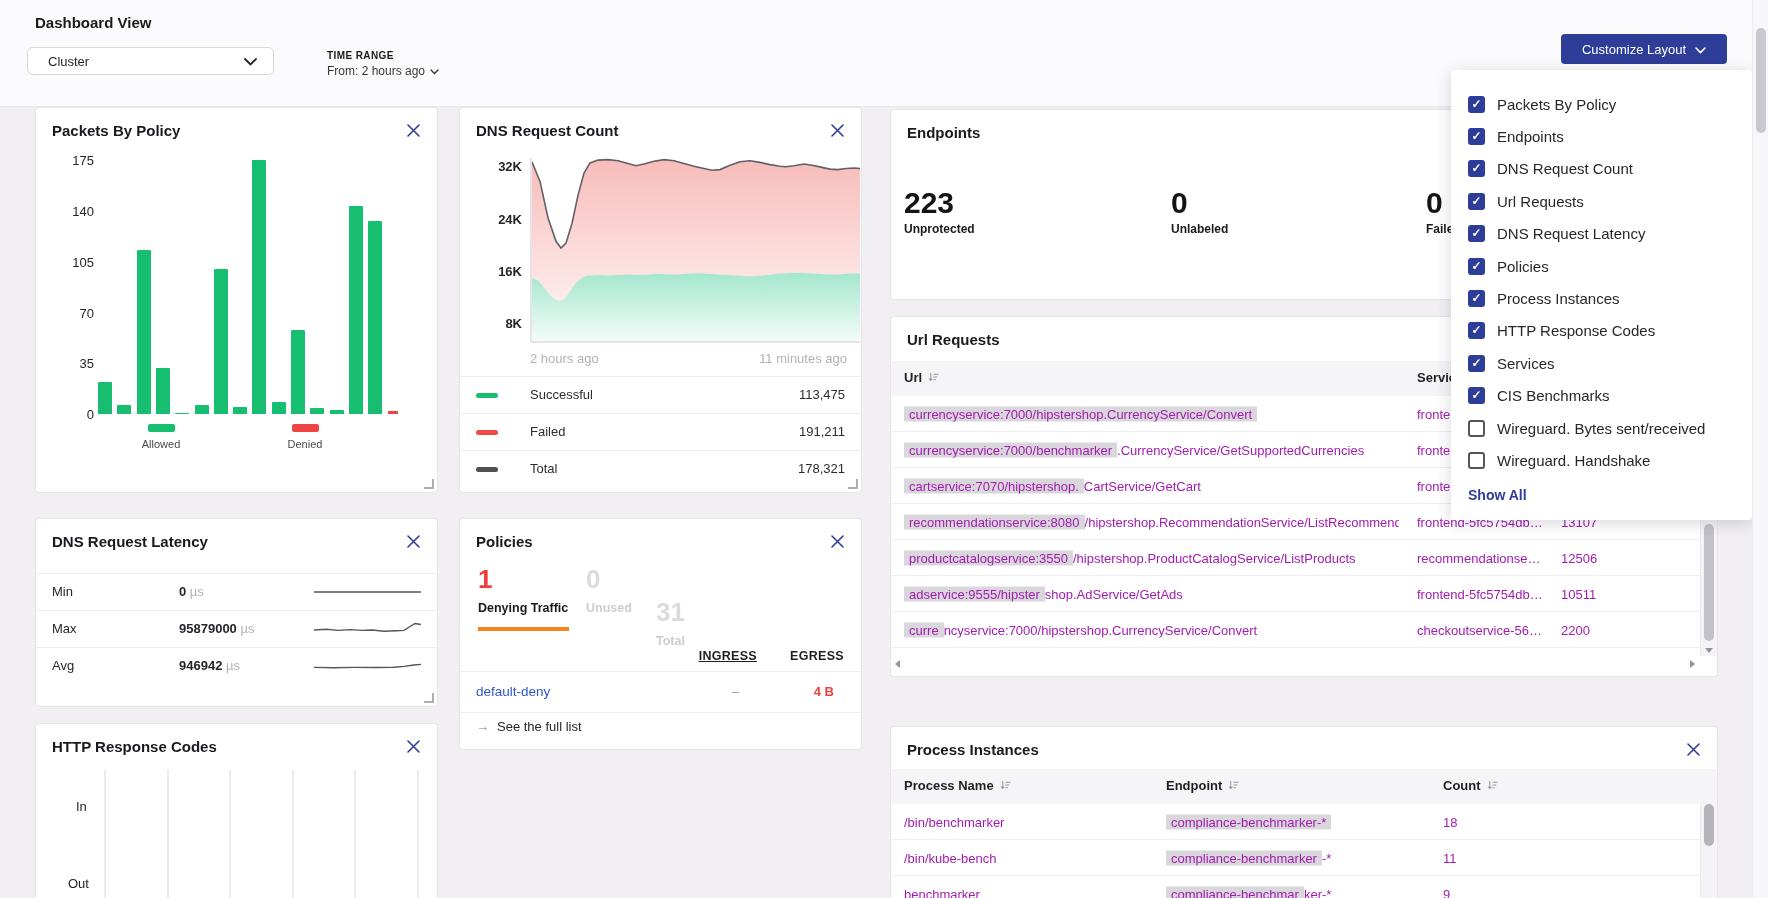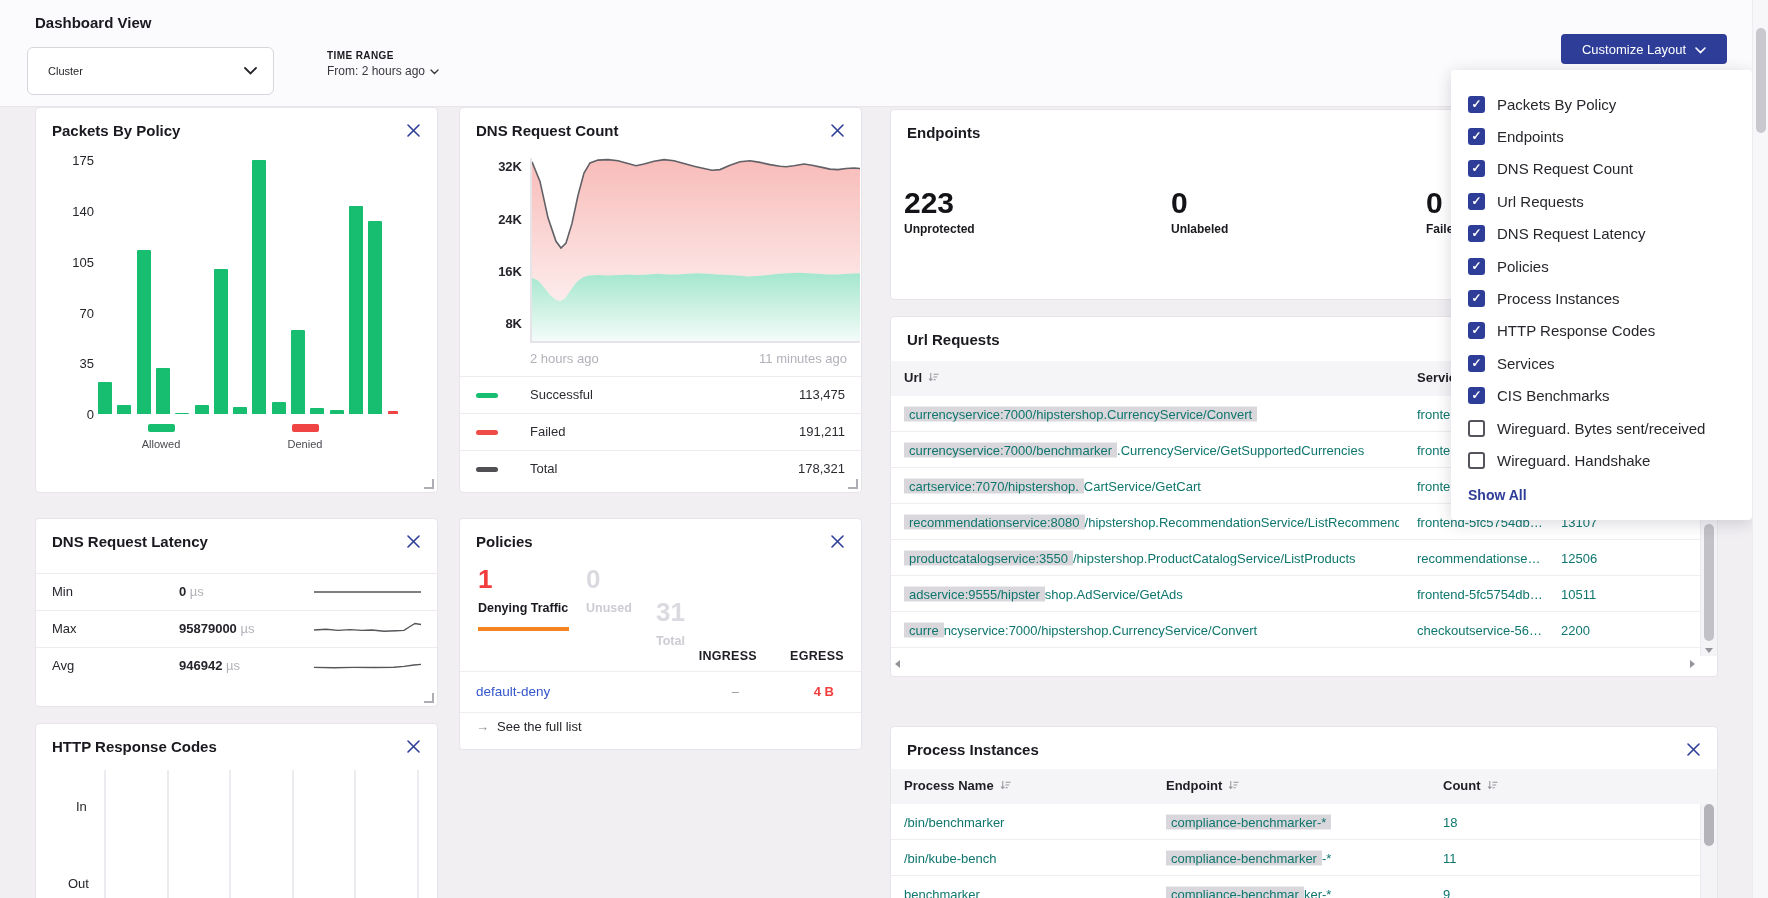--- a/index.html
+++ b/index.html
@@ -1,19 +1,19 @@
 <!DOCTYPE html>
 <html><head>
 <meta charset="utf-8">
 <style>
   html,body{margin:0;padding:0;background:#f1eff2;font-family:"Liberation Sans",sans-serif;}
   .canvas{position:relative;width:1768px;height:898px;overflow:hidden;background:#f1eff2;}
   .topbar{position:absolute;left:0;top:0;width:1768px;height:107px;background:#fbfafc;border-bottom:1px solid #e8e6ea;box-sizing:border-box;}
   .page-title{position:absolute;left:35px;top:14px;font-size:15px;font-weight:bold;color:#1a191f;}
-  .select{position:absolute;left:27px;top:47px;width:247px;height:48px;background:#fff;border:1px solid #d8d6dc;border-radius:6px;display:flex;align-items:center;justify-content:space-between;padding:0 16px 0 20px;box-sizing:border-box;font-size:11px;color:#26252b;cursor:pointer;}
+  .select{position:absolute;left:27px;top:47px;width:247px;height:28px;background:#fff;border:1px solid #d8d6dc;border-radius:6px;display:flex;align-items:center;justify-content:space-between;padding:0 16px 0 20px;box-sizing:border-box;font-size:13px;color:#26252b;cursor:pointer;}
   .timerange{position:absolute;left:327px;top:50px;}
   .tr-label{font-size:10px;font-weight:bold;letter-spacing:.4px;color:#1a191f;}
   .tr-value{font-size:12px;color:#3a3940;margin-top:3px;display:flex;align-items:center;gap:5px;cursor:pointer;}
   .btn-customize{position:absolute;left:1561px;top:34px;width:166px;height:30px;background:#2e3d98;border:none;border-radius:4px;color:#fff;font-size:13px;display:flex;align-items:center;justify-content:center;gap:9px;cursor:pointer;font-family:inherit;}
   .chev{display:inline-block;}
   .card{position:absolute;background:#fff;border:1px solid #e7e5e9;border-radius:4px;box-sizing:border-box;}
   .card-title{position:absolute;left:16px;top:14px;font-size:15px;font-weight:bold;color:#1a191f;}
   .close-btn{position:absolute;right:16px;top:15px;width:15px;height:15px;cursor:pointer;}
   .close-btn svg{display:block;}
   .resize-handle{position:absolute;right:3px;bottom:3px;width:8px;height:8px;border-right:2px solid #8d8b93;border-bottom:2px solid #8d8b93;opacity:.7;}
@@ -36,21 +36,21 @@
   
   .ep-stat{position:absolute;top:78px;}
   .ep-num{font-size:30px;font-weight:800;color:#141317;line-height:30px;}
   .ep-label{font-size:12px;font-weight:bold;color:#1a191f;margin-top:4px;}
   
   .t-header{position:absolute;left:0;right:0;height:35px;background:#f5f4f6;}
   .t-h-cell{position:absolute;top:9px;font-size:13px;font-weight:bold;color:#1f1e24;white-space:nowrap;}
   .sort-icon{margin-left:6px;vertical-align:-1px;}
   .t-rows{position:absolute;left:0;right:16px;}
   .t-row{position:relative;height:35px;border-bottom:1px solid #efedf0;}
-  .cell{position:absolute;top:50%;transform:translateY(-50%);font-size:13px;color:#0f766e;white-space:nowrap;}
+  .cell{position:absolute;top:50%;transform:translateY(-50%);font-size:13px;color:#a21caf;white-space:nowrap;}
   .hl{background:#d9d7db;padding:4px 5px;}
   .u-url{left:13px;max-width:495px;overflow:hidden;}
   .u-service{left:526px;width:128px;overflow:hidden;}
   .u-count{left:670px;}
   .p-name{left:13px;}
   .p-endpoint{left:275px;width:260px;overflow:hidden;}
   .p-count{left:552px;}
   
   .vscroll{position:absolute;right:0;width:16px;background:#f4f3f6;border-left:1px solid #eceaee;}
   .vthumb{position:absolute;left:3px;width:10px;background:#c2c1c7;border-radius:5px;}
@@ -346,21 +346,21 @@
     </div>
     <div class="pol-stat pol-inactive" style="left:126px;">
       <div class="pol-num">0</div>
       <div class="pol-label">Unused</div>
     </div>
     <div class="pol-stat pol-inactive" style="left:196px;margin-top:33px;">
       <div class="pol-num">31</div>
       <div class="pol-label">Total</div>
     </div>
     <div class="pol-underline"></div>
-    <div class="pol-hcell" style="right:104px;">INGRESS</div>
+    <div class="pol-hcell" style="right:104px;text-decoration:underline;">INGRESS</div>
     <div class="pol-hcell" style="right:17px;">EGRESS</div>
     <div class="pol-row">
       <div class="pol-name">default-deny</div>
       <div class="pol-dash">–</div>
       <div class="pol-egress">4 B</div>
     </div>
     <div class="pol-footer">
       <span class="pol-arrow">→</span>
       <span>See the full list</span>
     </div>

